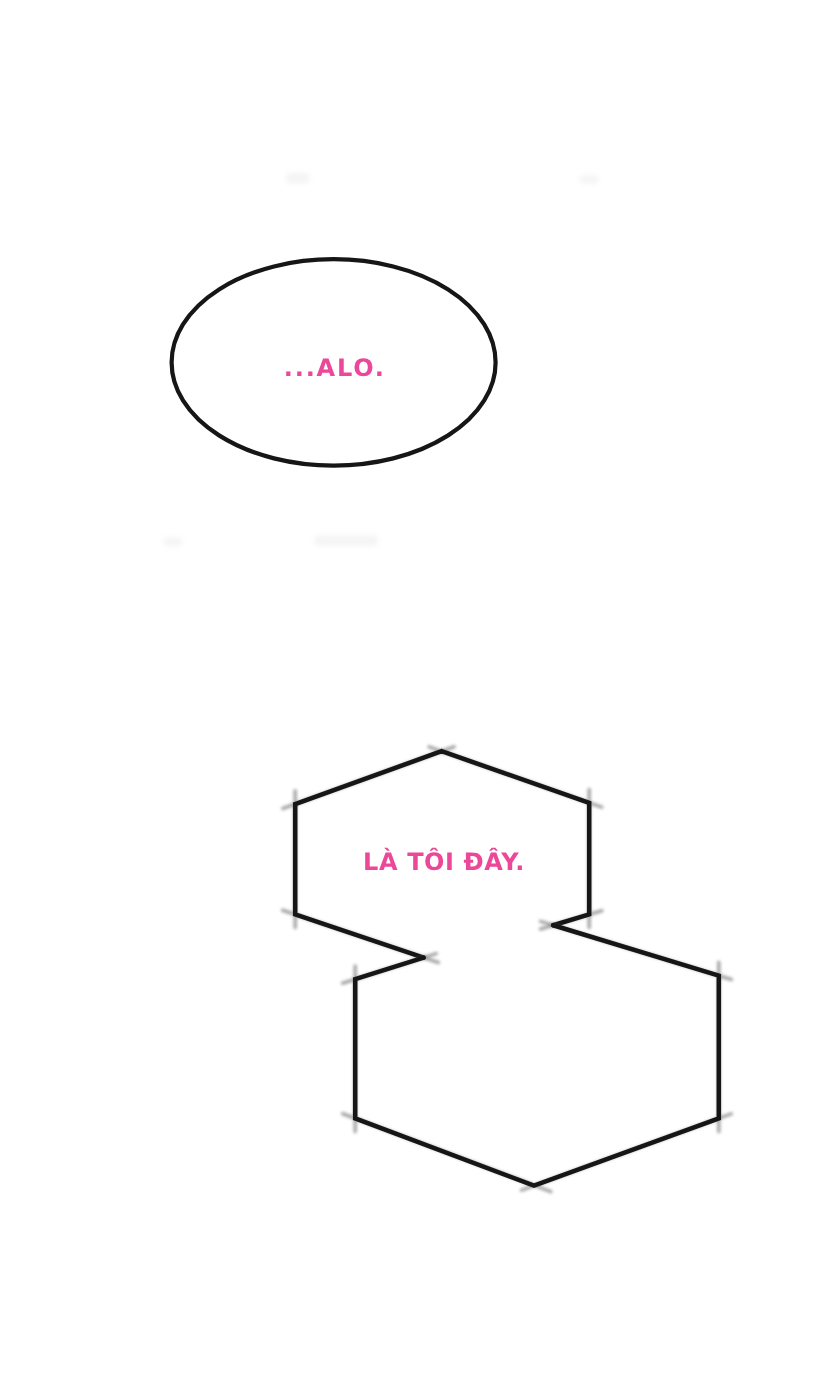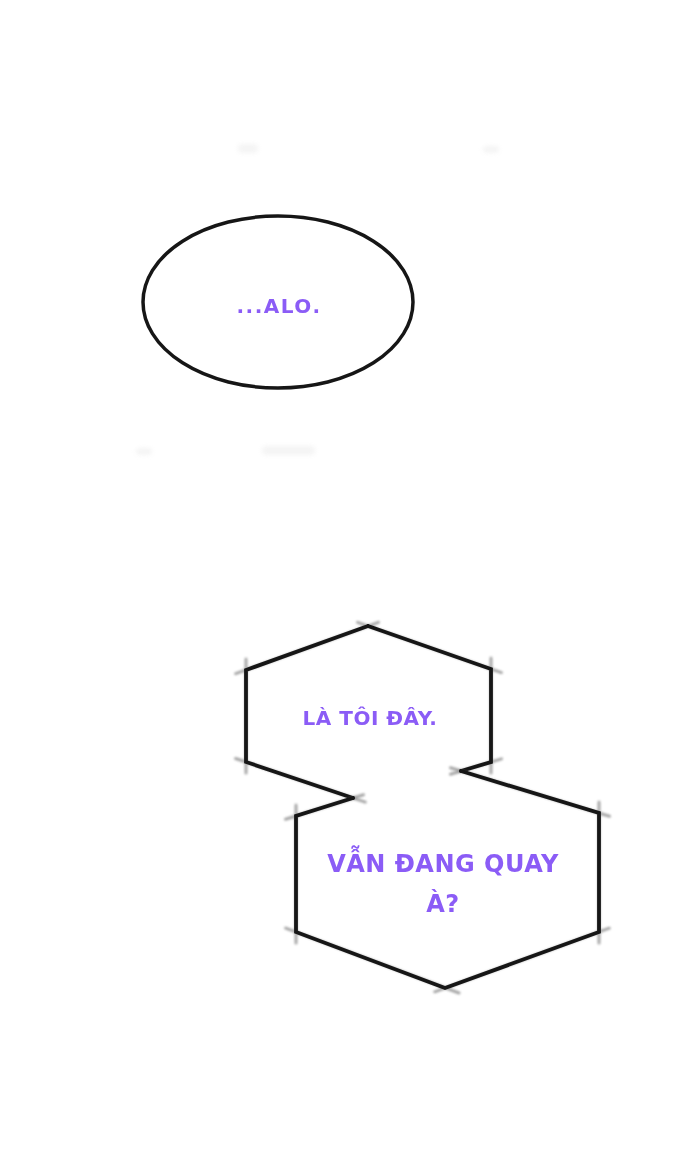--- a/index.html
+++ b/index.html
@@ -35,21 +35,21 @@
     stroke-linecap: round;
   }
   .ellipse-outline {
     fill: #ffffff;
     stroke: #161616;
     stroke-width: 3.5;
   }
   .bubble-text {
     position: absolute;
     transform: translate(-50%, -50%);
-    color: #8b5cf6;
+    color: #ec4899;
     font-weight: 700;
     white-space: nowrap;
     text-align: center;
     letter-spacing: 0.5px;
   }
   .text-alo {
     left: 279px;
     top: 306px;
     font-size: 20px;
     letter-spacing: 1.5px;
@@ -112,23 +112,19 @@
                M599 943 L599 802
                M450.5 767.8 L609.5 816.2"></path>
       <path class="core" d="M353 798 L296 816 L296 932 L445 988 L599 932 L599 813 L461 771"></path>
     </g>
   </svg>
 
   <div class="bubble-text text-alo">...ALO.</div>
 
   <div class="bubble-text text-hex1">LÀ TÔI ĐÂY.</div>
 
-  <div class="bubble-text text-hex2">
-    <div>VẪN ĐANG QUAY</div>
-    <div>À?</div>
-  </div>
 
   <div class="smudge smudge-1"></div>
   <div class="smudge smudge-2"></div>
   <div class="smudge smudge-3"></div>
   <div class="smudge smudge-4"></div>
 
 </div>
 
 </body></html>

